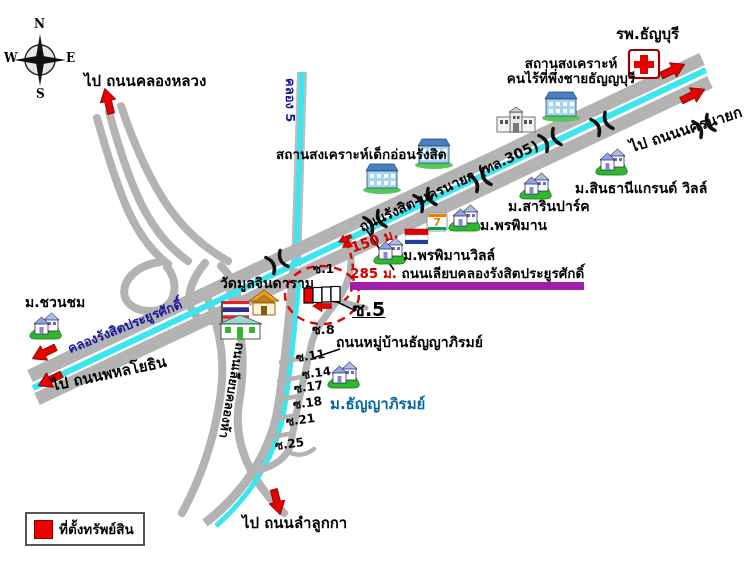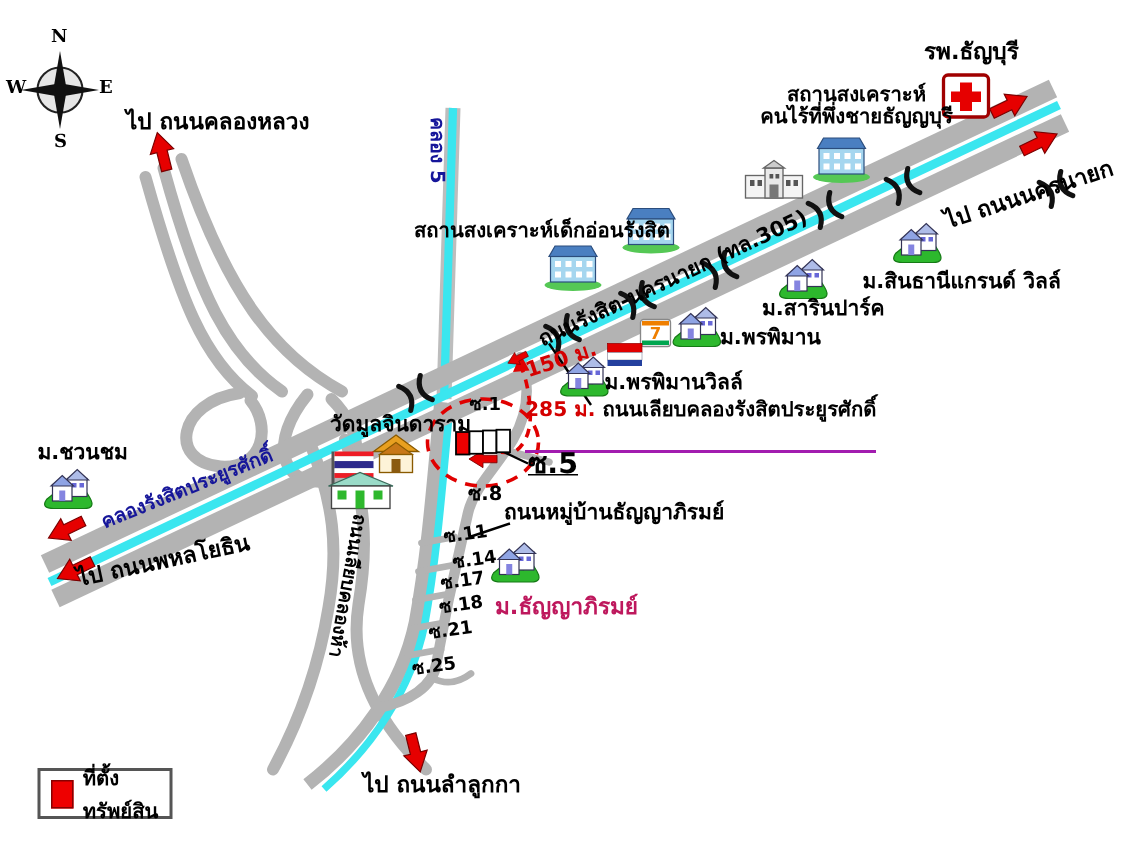--- a/index.html
+++ b/index.html
@@ -5,22 +5,22 @@
   html,body{margin:0;padding:0;background:#fff;}
   #map{position:relative;width:750px;height:573px;background:#ffffff;overflow:hidden;
        font-family:"DejaVu Sans","Liberation Sans",sans-serif;}
   #gfx{position:absolute;left:0;top:0;}
   .lbl{position:absolute;font-weight:bold;white-space:nowrap;color:#000;
        font-size:14px;line-height:1.12;transform-origin:left top;}
   .navy{color:#16169a;}
   .red{color:#d40000;}
   .serif{font-family:"DejaVu Serif","Liberation Serif",serif;}
   .center{text-align:center;}
-  .u{border-bottom:2px solid #a21caf;padding-bottom:19px;}
-  #legend{position:absolute;left:25px;top:512px;width:90px;height:34px;background:#fff;
+  .u{border-bottom:8px solid #a21caf;padding-bottom:1px;}
+  #legend{position:absolute;left:25px;top:512px;width:120px;height:34px;background:#fff;
           border:2px solid #555;display:flex;align-items:center;gap:6px;padding-left:7px;box-sizing:border-box;}
   #legend .sq{width:17px;height:17px;background:#ee0000;border:1px solid #880000;}
   #legend .tx{font-weight:bold;font-size:13.5px;}
 </style>
 </head>
 <body>
 
 <div id="map">
 
 <svg id="gfx" width="750" height="573" viewBox="0 0 750 573">
@@ -242,21 +242,21 @@
   <div class="lbl" style="left:312px;top:323px;font-size:13px;">ซ.8</div>
   <div class="lbl" style="left:336px;top:335px;">ถนนหมู่บ้านธัญญาภิรมย์</div>
 
   <div class="lbl" style="left:295px;top:352px;font-size:12px;transform:rotate(-8deg);">ซ.11</div>
   <div class="lbl" style="left:301px;top:369px;font-size:12px;transform:rotate(-8deg);">ซ.14</div>
   <div class="lbl" style="left:293px;top:383px;font-size:12px;transform:rotate(-8deg);">ซ.17</div>
   <div class="lbl" style="left:292px;top:399px;font-size:12px;transform:rotate(-8deg);">ซ.18</div>
   <div class="lbl" style="left:285px;top:416px;font-size:12px;transform:rotate(-8deg);">ซ.21</div>
   <div class="lbl" style="left:274px;top:440px;font-size:12px;transform:rotate(-8deg);">ซ.25</div>
 
-  <div class="lbl" style="left:330px;top:396px;font-size:15px;color:#be185d;">ม.ธัญญาภิรมย์</div>
+  <div class="lbl" style="left:330px;top:396px;font-size:15px;color:#0369a1;">ม.ธัญญาภิรมย์</div>
   <div class="lbl" style="left:25px;top:295px;">ม.ชวนชม</div>
 
   <div class="lbl navy" style="left:66px;top:343px;font-size:13px;transform:rotate(-22deg);">คลองรังสิตประยูรศักดิ์</div>
   <div class="lbl" style="left:50px;top:378px;font-size:15px;transform:rotate(-12deg);">ไป ถนนพหลโยธิน</div>
 
   <div class="lbl" style="left:220px;top:276px;">วัดมูลจินดาราม</div>
 
   <div class="lbl" style="left:247px;top:344px;font-size:12.5px;transform:rotate(100deg);">ถนนเลียบคลองห้า</div>
 
   <div class="lbl" style="left:242px;top:515px;font-size:15px;">ไป ถนนลำลูกกา</div>

